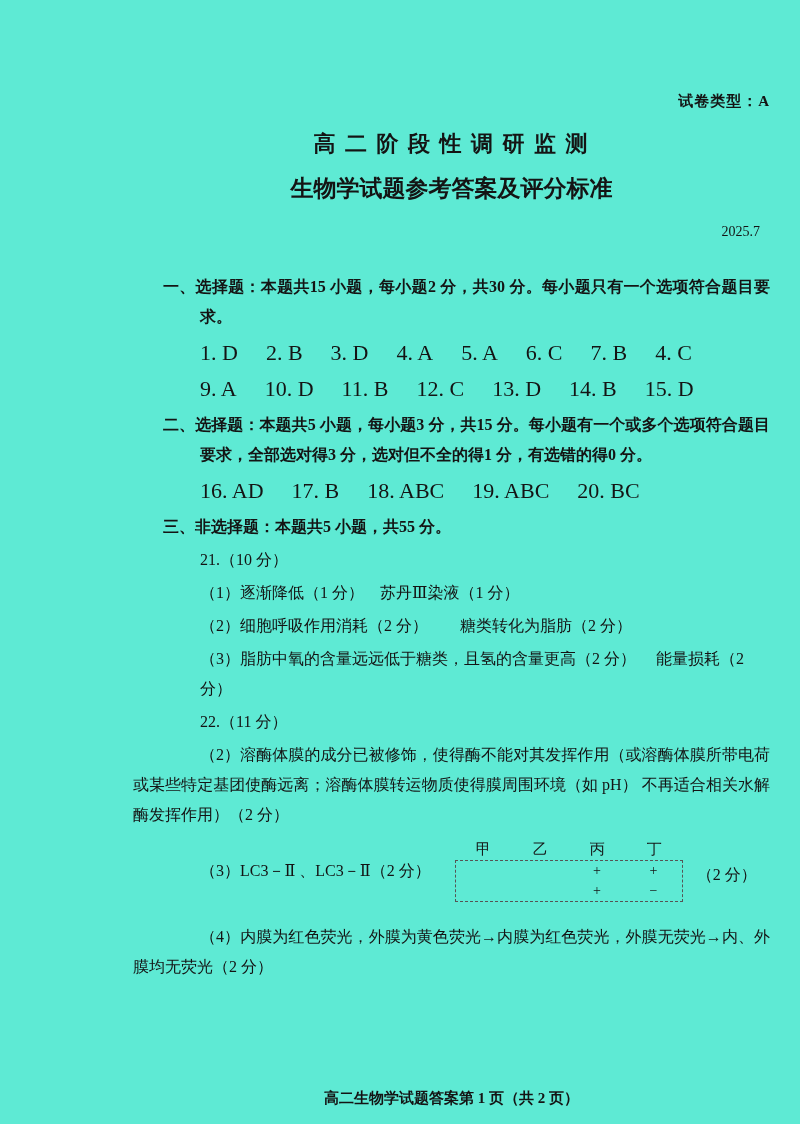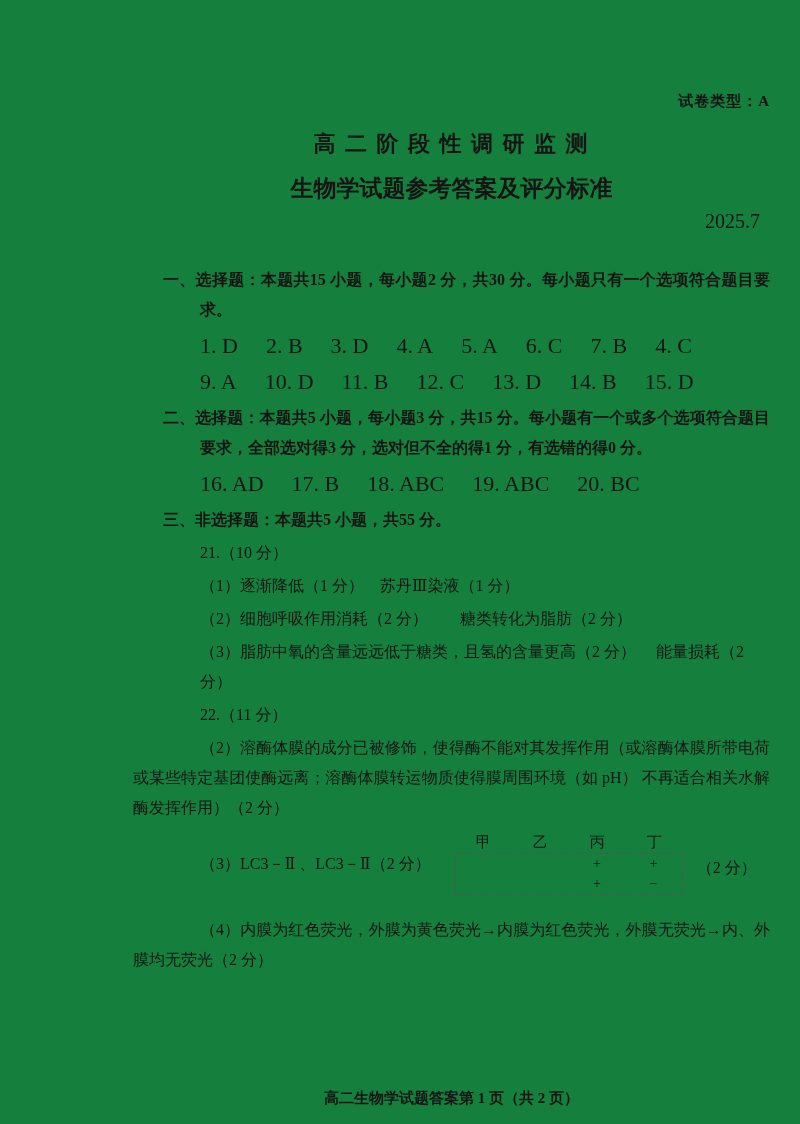--- a/index.html
+++ b/index.html
@@ -7,21 +7,21 @@
     width: 800px;
     height: 1124px;
     background: #ffffff;
     position: relative;
     font-family: "Liberation Serif", "DejaVu Serif", serif;
     color: #141414;
   }
   .page {
     position: absolute;
     inset: 0;
-    background: #15803d;
+    background: #5eead4;
     padding: 92px 30px 0 133px;
     box-sizing: border-box;
   }
   .paper-type {
     text-align: right;
     font-size: 15px;
     font-weight: bold;
     letter-spacing: 1px;
   }
   .title {
@@ -31,24 +31,24 @@
     font-weight: bold;
     letter-spacing: 2px;
   }
   .subtitle {
     margin: 14px 0 0 0;
     text-align: center;
     font-size: 23px;
     font-weight: bold;
   }
   .date {
-    margin-top: 6px;
+    margin-top: 20px;
     padding-right: 10px;
     text-align: right;
-    font-size: 20px;
+    font-size: 14px;
   }
   .sec-heading {
     margin: 0;
     padding-left: 67px;
     text-indent: -37px;
     font-size: 16px;
     font-weight: bold;
     line-height: 30px;
     text-align: justify;
   }

